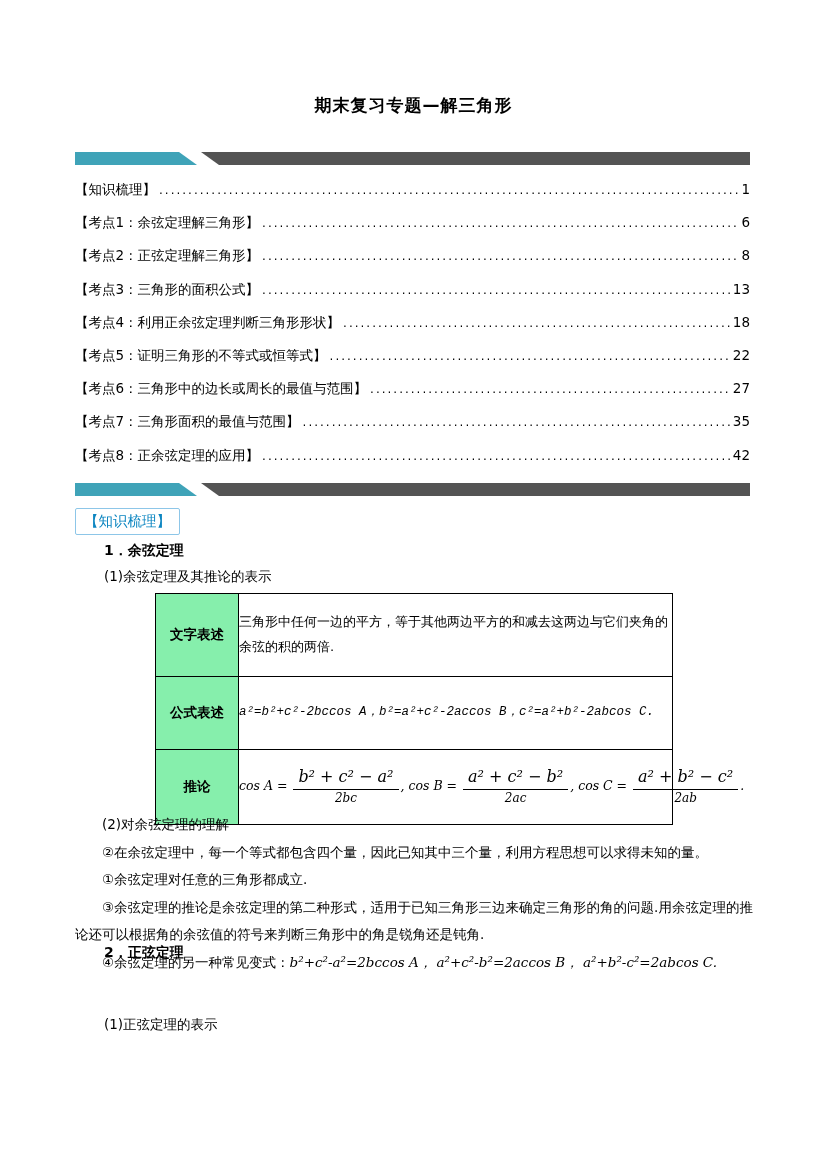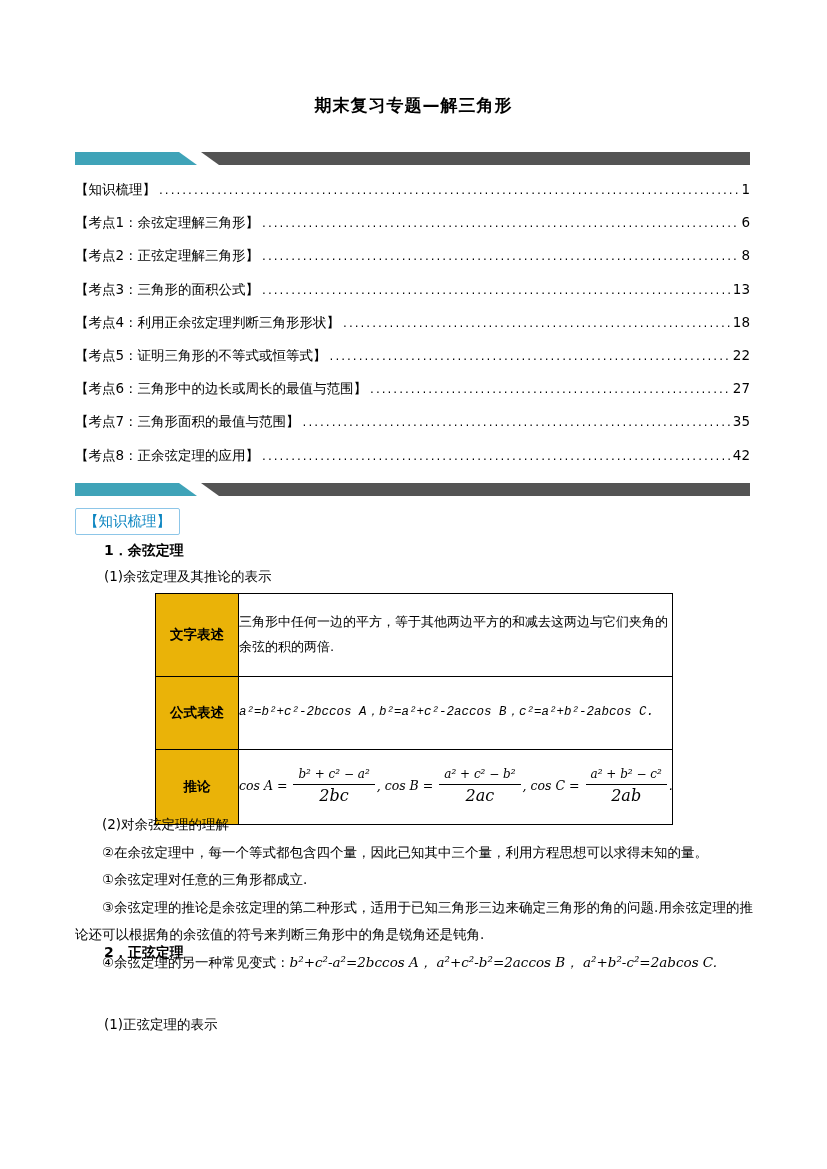--- a/index.html
+++ b/index.html
@@ -45,41 +45,41 @@
   .sub-heading{position:absolute;left:104px;top:542px;font-weight:bold;font-size:14px;}
   .item-line{position:absolute;left:104px;top:568px;font-size:13.5px;}
 
   
   .rule-table{
     position:absolute;left:155px;top:593px;width:518px;
     border-collapse:collapse;font-size:13px;table-layout:fixed;
   }
   .rule-table td{border:1px solid #000;vertical-align:middle;}
   .rule-table .th{
-    width:80px;text-align:center;font-weight:bold;font-size:13.5px;background:#eab308;font-family:Liberation Serif, serif;
+    width:80px;text-align:center;font-weight:bold;font-size:13.5px;background:#86efac;font-family:Liberation Serif, serif;
   }
   .rule-table .td{padding:6px 0;line-height:1.9;}
   .row1 td{height:70px;}
   .row2 td{height:60px;}
   .row3 td{height:62px;}
 
   .math{
     font-family:"DejaVu Serif","Liberation Serif",serif;
     font-style:italic;
   }
   .math-cell{font-family:Liberation Mono, monospace;font-style:italic;font-size:12.5px;}
 
   .frac-cell{font-size:12.5px;white-space:nowrap;}
   .frac{
     display:inline-flex;flex-direction:column;vertical-align:middle;
     text-align:center;margin:0 2px;
     font-family:"DejaVu Serif","Liberation Serif",serif;font-style:italic;
   }
-  .fnum{display:block;padding:0 5px 1px;border-bottom:1px solid #000;font-size:12px;line-height:1.3;}
-  .fden{display:block;padding-top:1px;font-size:16px;line-height:1.3;}
+  .fnum{display:block;padding:0 5px 1px;border-bottom:1px solid #000;font-size:16px;line-height:1.3;}
+  .fden{display:block;padding-top:1px;font-size:12px;line-height:1.3;}
 
   
   .paras{position:absolute;left:75px;top:811px;width:679px;font-size:13.5px;line-height:27.5px;}
   .paras p{margin:0;text-indent:2em;}
 
   .sine-heading{position:absolute;left:104px;top:944px;font-weight:bold;font-size:14px;}
   .sine-item{position:absolute;left:104px;top:1016px;font-size:13.5px;}
 </style>
 </head>
 <body>

